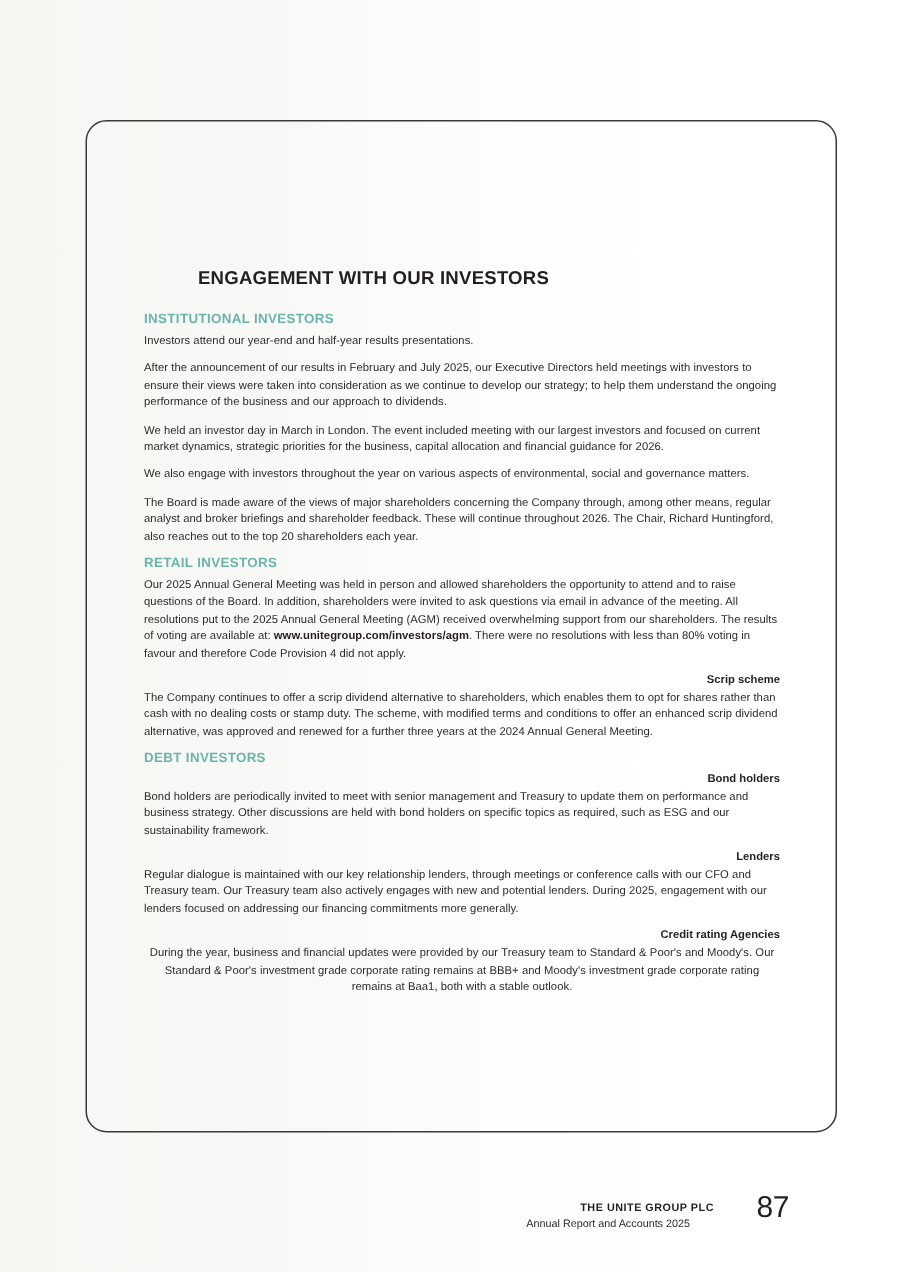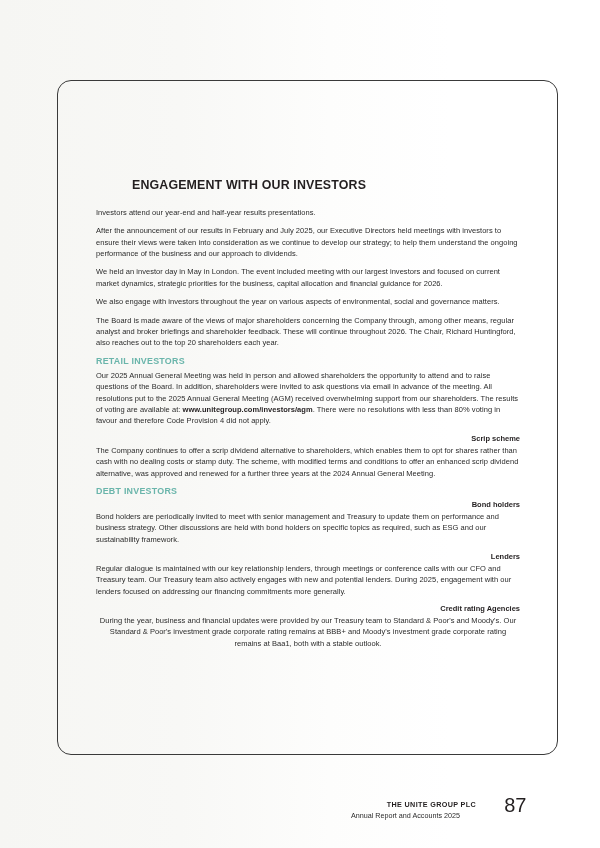--- a/index.html
+++ b/index.html
@@ -146,23 +146,24 @@
 <div class="page-tint"></div>
 
 <div class="page">
 
   <div class="content-card"></div>
 
   <div class="content-inner">
 
     <h1 class="doc-title">ENGAGEMENT WITH OUR INVESTORS</h1>
 
+    <h2 class="section-head">INSTITUTIONAL INVESTORS</h2>
     <p class="body-text">Investors attend our year-end and half-year results presentations.</p>
     <p class="body-text">After the announcement of our results in February and July 2025, our Executive Directors held meetings with investors to ensure their views were taken into consideration as we continue to develop our strategy; to help them understand the ongoing performance of the business and our approach to dividends.</p>
-    <p class="body-text">We held an investor day in May in London. The event included meeting with our largest investors and focused on current market dynamics, strategic priorities for the business, capital allocation and financial guidance for 2026.</p>
+    <p class="body-text">We held an investor day in March in London. The event included meeting with our largest investors and focused on current market dynamics, strategic priorities for the business, capital allocation and financial guidance for 2026.</p>
     <p class="body-text">We also engage with investors throughout the year on various aspects of environmental, social and governance matters.</p>
     <p class="body-text">The Board is made aware of the views of major shareholders concerning the Company through, among other means, regular analyst and broker briefings and shareholder feedback. These will continue throughout 2026. The Chair, Richard Huntingford, also reaches out to the top 20 shareholders each year.</p>
 
     <h2 class="section-head">RETAIL INVESTORS</h2>
     <p class="body-text"><span>Our 2025 Annual General Meeting was held in person and allowed shareholders the opportunity to attend and to raise questions of the Board. In addition, shareholders were invited to ask questions via email in advance of the meeting. All resolutions put to the 2025 Annual General Meeting (AGM) received overwhelming support from our shareholders. The results of voting are available at: </span><b>www.unitegroup.com/investors/agm</b><span>. There were no resolutions with less than 80% voting in favour and therefore Code Provision 4 did not apply.</span></p>
 
     <h3 class="sub-head">Scrip scheme</h3>
     <p class="body-text">The Company continues to offer a scrip dividend alternative to shareholders, which enables them to opt for shares rather than cash with no dealing costs or stamp duty. The scheme, with modified terms and conditions to offer an enhanced scrip dividend alternative, was approved and renewed for a further three years at the 2024 Annual General Meeting.</p>
 
     <h2 class="section-head">DEBT INVESTORS</h2>

